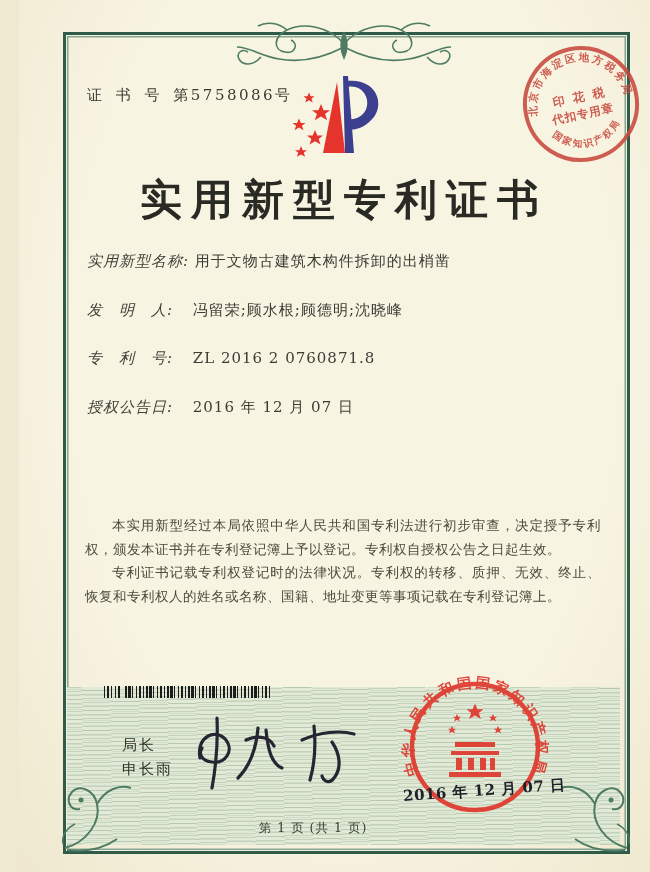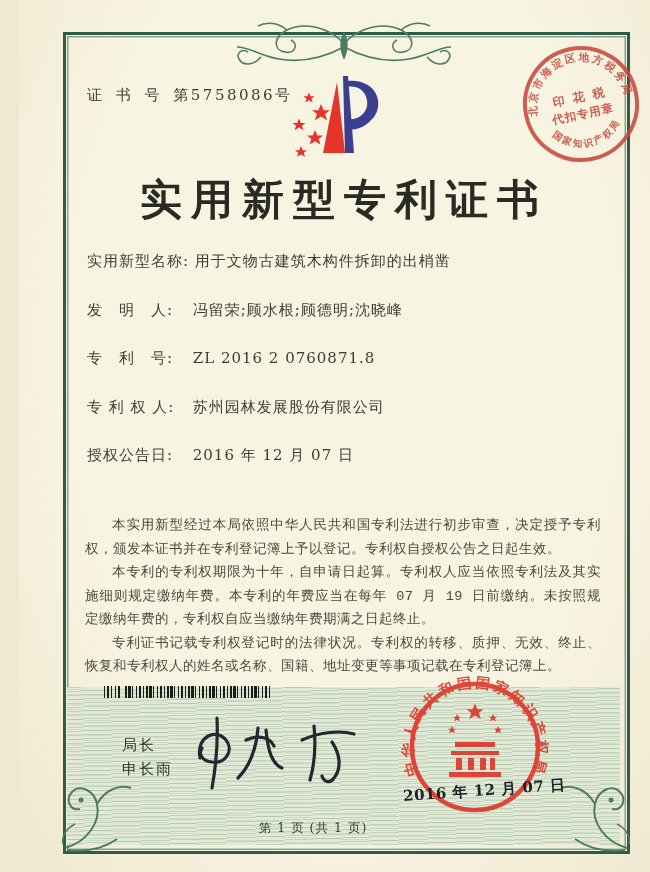--- a/index.html
+++ b/index.html
@@ -16,25 +16,25 @@
         background-image:repeating-linear-gradient(178deg, rgba(122,160,122,.30) 0 1px, rgba(0,0,0,0) 1px 4px),
                          repeating-linear-gradient(2deg, rgba(122,160,122,.18) 0 1px, rgba(0,0,0,0) 1px 5px);}
   .cert-no{position:absolute;left:68px;top:86px;z-index:3;font-size:15px;color:#3a3a33;
            letter-spacing:2.5px;word-spacing:4px;}
   .logo{position:absolute;left:238px;top:68px;z-index:3;}
   .tax-stamp{position:absolute;left:500px;top:42px;z-index:4;transform:rotate(-12deg);opacity:.88;}
   .title{position:absolute;left:0;right:0;top:172px;z-index:3;margin:0;text-align:center;
          font-size:42px;font-weight:700;letter-spacing:9px;color:#2a2a25;}
   .fields{position:absolute;left:68px;top:252px;width:510px;z-index:3;}
   .field-row{height:48.5px;font-size:15px;color:#44443c;letter-spacing:1px;white-space:nowrap;}
-  .flabel{display:inline-block;min-width:100px;color:#3f4038;}
+  .flabel{display:inline-block;min-width:100px;color:#3f4038;font-style:italic;}
   .fvalue{color:#3b3c34;}
   .paras{position:absolute;left:66px;top:514px;width:516px;z-index:3;
          font-size:13.5px;line-height:23.5px;color:#4a4a3e;letter-spacing:.5px;text-align:justify;}
-  .paras p{margin:0;text-indent:2em;font-family:Liberation Mono, monospace;}
+  .paras p{margin:0;text-indent:2em;}
   .barcode{position:absolute;left:85px;top:686px;width:166px;height:12px;z-index:3;
            background:repeating-linear-gradient(90deg,#1d1d1d 0 1.5px,transparent 1.5px 3px,
                       #1d1d1d 3px 5.5px,transparent 5.5px 7px,#1d1d1d 7px 8px,transparent 8px 10.5px);}
   .director{position:absolute;left:103px;top:733px;z-index:3;font-size:15px;color:#2f3028;line-height:24px;}
   .director div{letter-spacing:2px;}
   .signature{position:absolute;left:163px;top:706px;z-index:4;}
   .seal{position:absolute;left:381px;top:672px;z-index:3;opacity:.92;}
   .seal-date{position:absolute;left:384px;top:781px;width:170px;z-index:5;font-size:15px;font-weight:600;
              color:#20202a;letter-spacing:.5px;transform:rotate(-4deg);}
   .page-indicator{position:absolute;left:44px;top:820px;width:500px;z-index:4;text-align:center;
@@ -134,32 +134,27 @@
     </div>
     <div class="field-row">
       <span class="flabel">发　明　人:</span>
       <span class="fvalue">冯留荣;顾水根;顾德明;沈晓峰</span>
     </div>
     <div class="field-row">
       <span class="flabel">专　利　号:</span>
       <span class="fvalue">ZL 2016 2 0760871.8</span>
     </div>
     <div class="field-row">
-      <span class="flabel">专 利 权 人:</span>
-      <span class="fvalue">苏州园林发展股份有限公司</span>
-    </div>
-    <div class="field-row">
       <span class="flabel">授权公告日:</span>
       <span class="fvalue">2016 年 12 月 07 日</span>
     </div>
   </div>
 
   <div class="paras">
     <p>本实用新型经过本局依照中华人民共和国专利法进行初步审查，决定授予专利权，颁发本证书并在专利登记簿上予以登记。专利权自授权公告之日起生效。</p>
-    <p>本专利的专利权期限为十年，自申请日起算。专利权人应当依照专利法及其实施细则规定缴纳年费。本专利的年费应当在每年 07 月 19 日前缴纳。未按照规定缴纳年费的，专利权自应当缴纳年费期满之日起终止。</p>
     <p>专利证书记载专利权登记时的法律状况。专利权的转移、质押、无效、终止、恢复和专利权人的姓名或名称、国籍、地址变更等事项记载在专利登记簿上。</p>
   </div>
 
   <div class="barcode"></div>
 
   <div class="director">
     <div>局长</div>
     <div>申长雨</div>
   </div>
 

